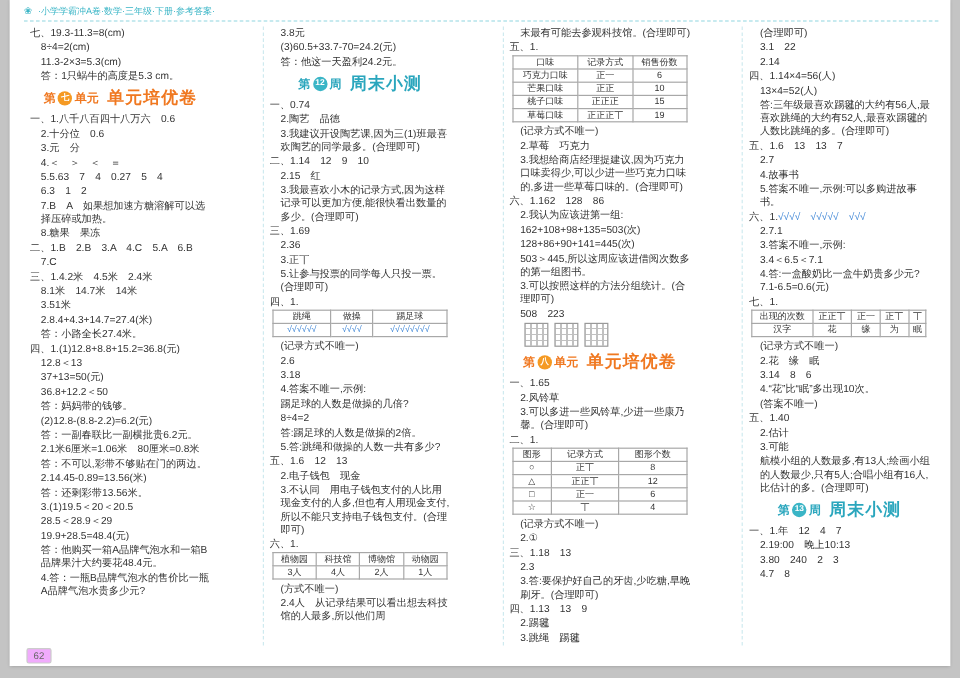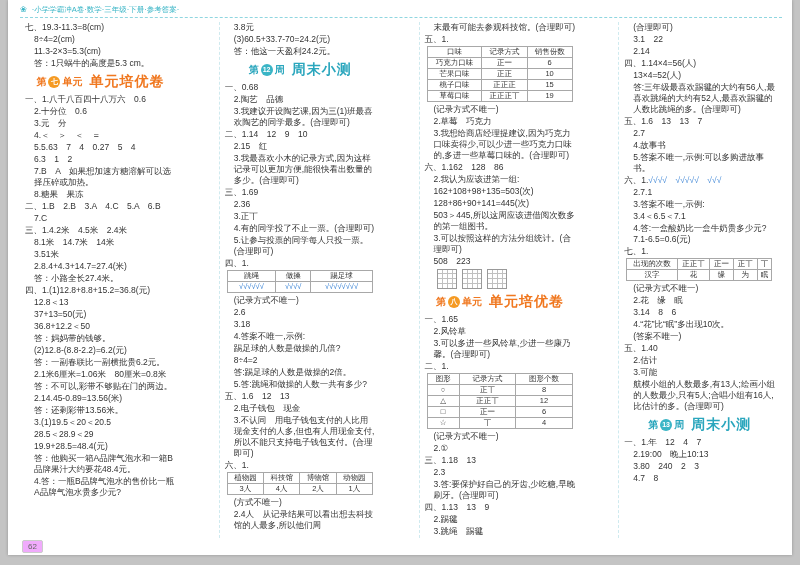--- a/index.html
+++ b/index.html
@@ -123,30 +123,29 @@
         <div class="col">
           <div class="line ind">3.8元</div>
           <div class="line ind">(3)60.5+33.7-70=24.2(元)</div>
           <div class="line ind">答：他这一天盈利24.2元。</div>
           <div class="sec teal">
             <span class="sp">第</span>
             <span class="sb">12</span>
             <span class="sp">周</span>
             <span class="st">周末小测</span>
           </div>
-          <div class="line">一、0.68</div>
+          <div class="line">一、0.74</div>
           <div class="line ind">2.陶艺　品德</div>
           <div class="line ind">3.我建议开设陶艺课,因为三(1)班最喜欢陶艺的同学最多。(合理即可)</div>
           <div class="line">二、1.14　12　9　10</div>
           <div class="line ind">2.15　红</div>
           <div class="line ind">3.我最喜欢小木的记录方式,因为这样记录可以更加方便,能很快看出数量的多少。(合理即可)</div>
           <div class="line">三、1.69</div>
           <div class="line ind">2.36</div>
           <div class="line ind">3.正丅</div>
-          <div class="line ind">4.有的同学投了不止一票。(合理即可)</div>
           <div class="line ind">5.让参与投票的同学每人只投一票。(合理即可)</div>
           <div class="line">四、1.</div>
           <table class="tb">
             <tbody>
               <tr>
                 <th>跳绳</th>
                 <th>做操</th>
                 <th>踢足球</th>
               </tr>
               <tr>

